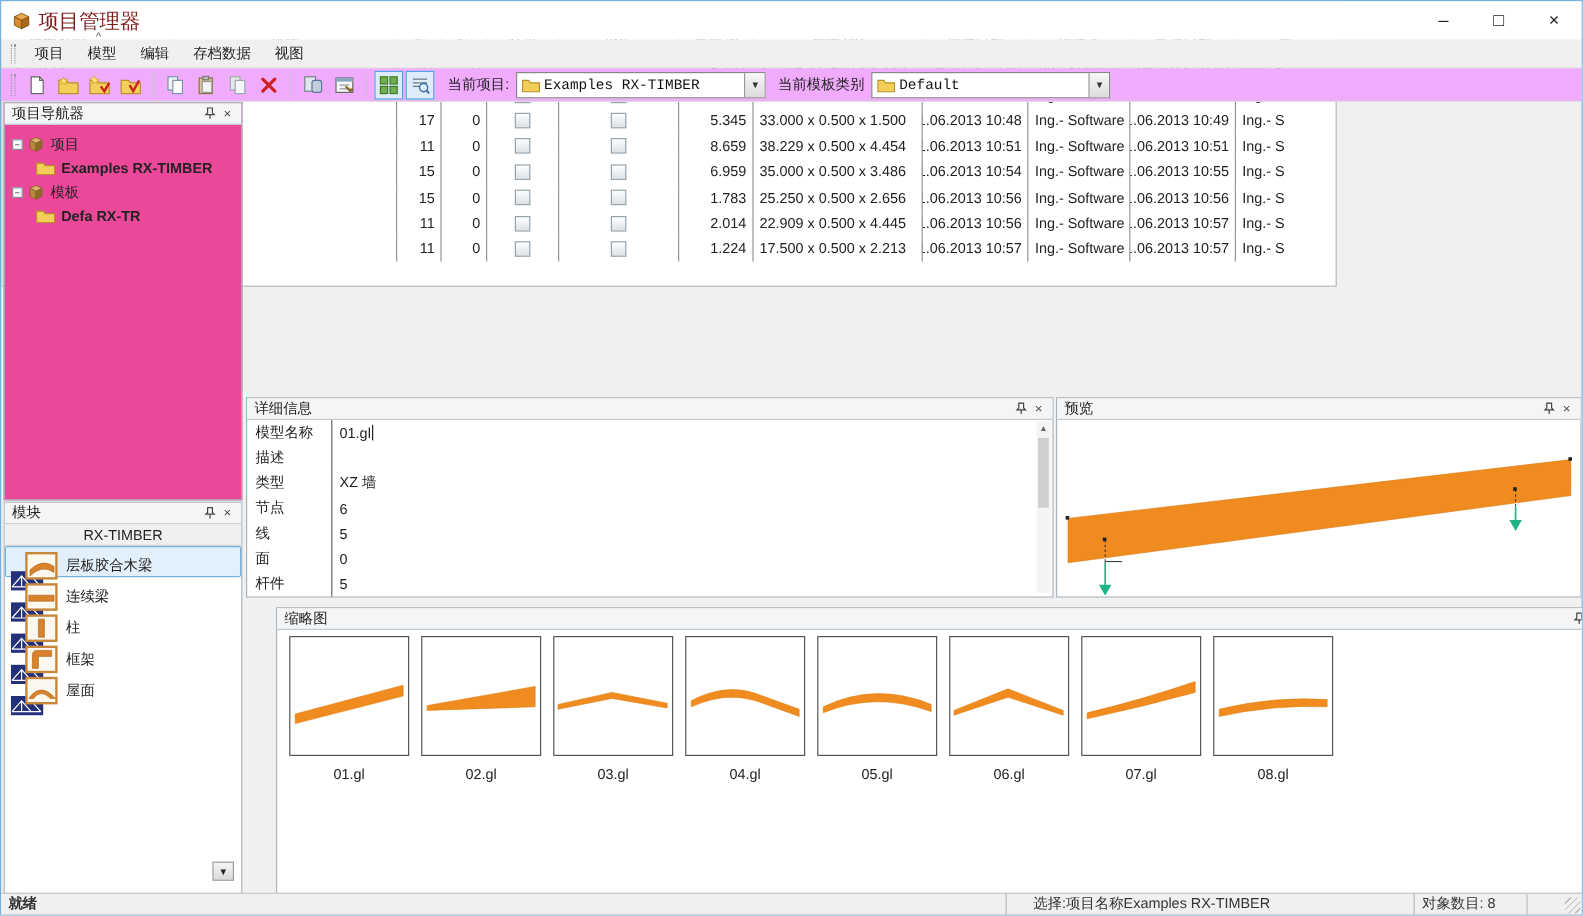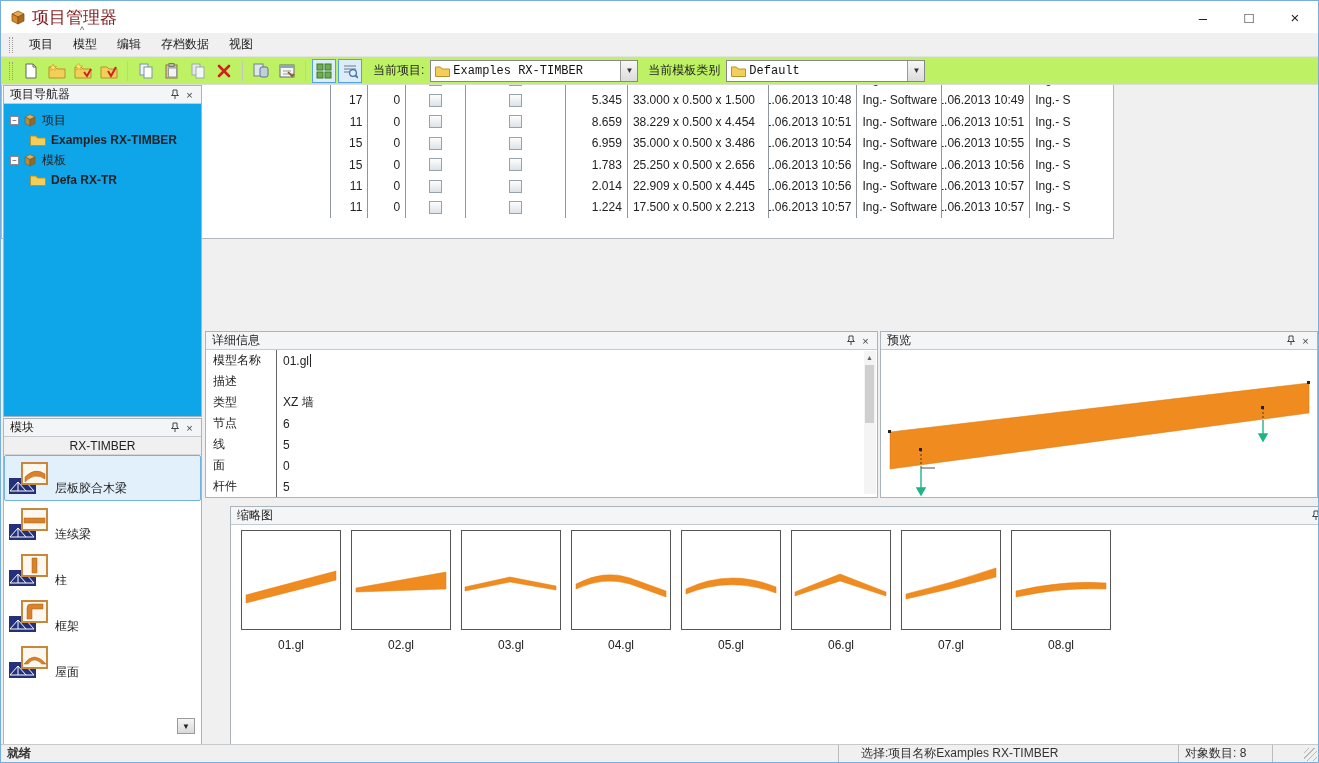--- a/index.html
+++ b/index.html
@@ -13,47 +13,47 @@
   .titlebar { position:absolute; left:0; top:0; right:0; height:32px; background:#ffffff; display:flex; align-items:center; }
   .titlebar .app-ic { margin:0 6px 0 9px; }
   .titlebar .t { font-size:17px; color:#7f1d1d; }
   .wincontrols { position:absolute; right:0; top:0; height:32px; display:flex; }
   .wbtn { width:46px; height:32px; display:flex; align-items:center; justify-content:center; font-size:15px; color:#222; }
   
   .menubar { position:absolute; left:0; top:32px; right:0; height:24px; background:#f0f0f0; display:flex; align-items:center; padding-left:8px; border-bottom:1px solid #e3e3e3;}
   .menubar .grip { width:4px; height:16px; border-left:1px dotted #9a9a9a; border-right:1px dotted #9a9a9a; margin-right:6px;}
   .menu-item { padding:3px 10px; color:#222; }
   
-  .toolbar { position:absolute; left:0; top:56px; right:0; height:28px; background:#bef264; display:flex; align-items:center; padding-left:8px; border-bottom:1px solid #dcdcdc;}
+  .toolbar { position:absolute; left:0; top:56px; right:0; height:28px; background:#f0abfc; display:flex; align-items:center; padding-left:8px; border-bottom:1px solid #dcdcdc;}
   .toolbar .grip { width:4px; height:18px; border-left:1px dotted #9a9a9a; border-right:1px dotted #9a9a9a; margin-right:5px;}
   .tbtn { width:24px; height:24px; display:flex; align-items:center; justify-content:center; margin:0 1px; border:1px solid transparent; }
   .tbtn.active { border:1px solid #54a2e2; background:#dcecfa; }
   .tsep { width:1px; height:20px; background:#c5c5c5; margin:0 5px; }
   .tlabel { margin:0 6px 0 10px; color:#222; }
   .combo { display:flex; align-items:center; height:22px; background:#fff; border:1px solid #888; width:208px; }
   .combo .cfold { margin:0 3px 0 4px; }
   .combo .cval { flex:1; font-family:"Liberation Mono", monospace; font-size:12px; color:#111; white-space:nowrap; overflow:hidden; }
   .combo .cArrow { width:17px; height:20px; border-left:1px solid #999; background:linear-gradient(#f7f7f7,#dcdcdc); display:flex; align-items:center; justify-content:center; font-size:8px; color:#333; }
   
   .panel { position:absolute; background:#fff; border:1px solid #aab4bc; }
   .phead { height:18px; background:#f4f5f6; border-bottom:1px solid #c3cad0; display:flex; align-items:center; padding:0 4px 0 6px; color:#222; }
   .phead .sp { flex:1; }
   .pico { width:15px; height:14px; display:flex; align-items:center; justify-content:center; color:#444; font-size:11px; }
   
-  #navigator { left:2px; top:84px; width:199px; height:332px; background:#0ea5e9; }
+  #navigator { left:2px; top:84px; width:199px; height:332px; background:#ec4899; }
   .tree { padding:6px 2px 0 4px; }
   .trow { display:flex; align-items:center; height:20px; }
   .expander { width:9px; height:9px; border:1px solid #889; background:#fff; font-size:8px; line-height:7px; text-align:center; color:#333; margin:0 4px 0 2px; }
   .t-indent { width:22px; }
   .tlab { margin-left:5px; }
   .tlab.b { font-weight:bold; }
   
   #modules { left:2px; top:417px; width:199px; height:327px; background:#fff; }
   .mod-strip { height:18px; display:flex; align-items:center; justify-content:center; background:#f0f0f0; border-bottom:1px solid #d6d6d6; color:#222; }
-  .mod-item { position:relative; height:46px; display:flex; padding:3px 4px; border:1px solid transparent;align-items:flex-end; }
+  .mod-item { position:relative; height:26px; display:flex; padding:3px 4px; border:1px solid transparent; }
   .mod-item.sel { background:#e2f0fb; border:1px solid #74b2e0; border-radius:2px; }
   .mod-item .lab { margin:4px 0 0 6px; color:#222; }
   .mod-dd { position:absolute; right:6px; bottom:10px; width:18px; height:16px; border:1px solid #9a9a9a; background:linear-gradient(#f5f5f5,#d9d9d9); font-size:8px; display:flex; align-items:center; justify-content:center; }
   
   #listpanel { left:204px; top:84px; width:1113px; height:238px; background:#fff; border:1px solid #b2b8bd; }
   .tabstrip { height:22px; display:flex; align-items:center; border-bottom:1px solid #d9d9d9; padding-left:6px; }
   .tab { padding:2px 9px; color:#222; }
   .tabsep { width:1px; height:13px; background:#aeb6bc; }
   .thead { display:flex; height:23px; border-bottom:1px solid #9aa0a5; background:#fbfbfb; }
   .th { display:flex; align-items:center; justify-content:center; color:#333; border-right:1px solid #8f979d; overflow:hidden; white-space:nowrap; }

